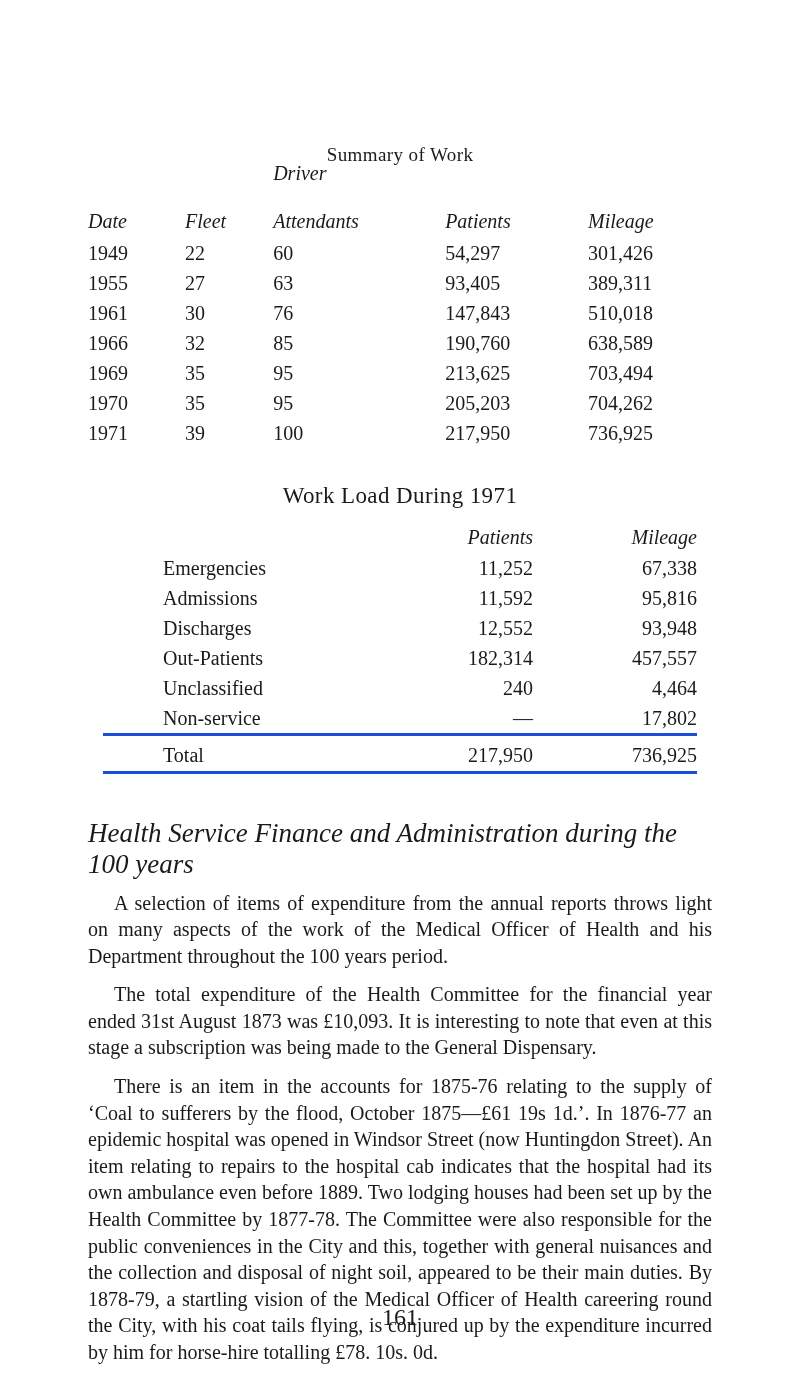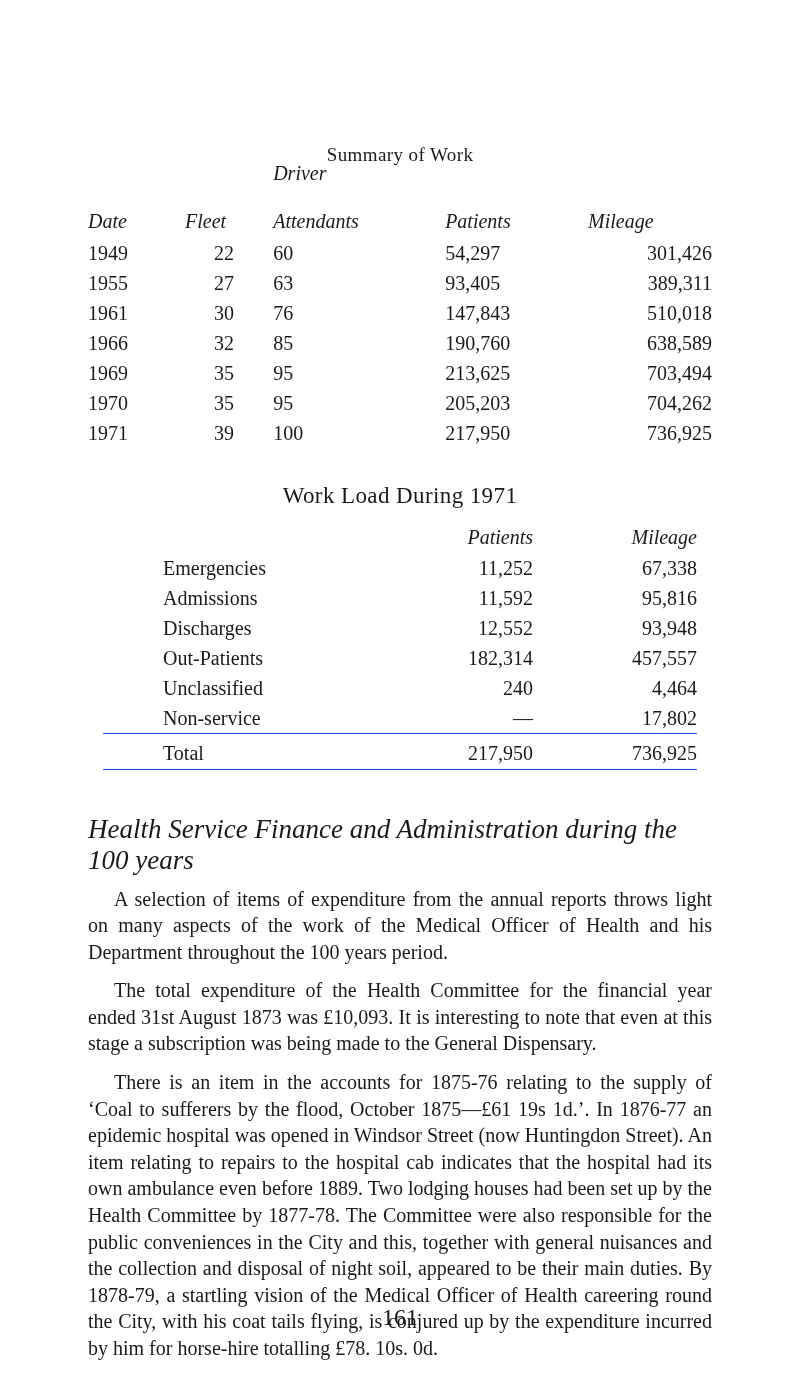--- a/index.html
+++ b/index.html
@@ -49,24 +49,24 @@
     font-weight: normal;
     padding: 3.5px 0;
     white-space: nowrap;
   }
   table.summary th {
     font-style: italic;
     text-align: left;
     padding-bottom: 6px;
   }
   .col-date   { width: 92px; text-align: left; padding-right: 10px !important; }
-  .col-fleet  { width: 82px; text-align: center; padding-right: 10px !important; }
+  .col-fleet  { width: 82px; text-align: left; padding-right: 10px !important; }
   .col-att    { width: 170px; text-align: left; padding-right: 10px !important; }
   .col-pat    { width: 140px; text-align: left; padding-right: 10px !important; }
-  .col-mil    { width: 130px; text-align: right; }
+  .col-mil    { width: 130px; text-align: left; }
 
   .attendants-head {
     position: relative;
     text-align: left;
   }
   .driver-line {
     position: absolute;
     top: -22px;
     left: 0;
     width: 170px;
@@ -103,21 +103,21 @@
     padding-bottom: 4px;
   }
   .wl-label { width: 230px; text-align: left; padding-left: 60px !important; }
   .wl-pat   { width: 140px; text-align: right; padding-right: 34px !important; }
   .wl-mil   { width: 130px; text-align: right; }
 
   tr.total-row td {
     padding-top: 8px;
   }
   tr.rule-below td {
-    border-bottom: 1px solid #1d4ed8;
+    border-bottom: 3px solid #1d4ed8;
   }
 
   
   .prose-heading {
     font-style: italic;
     font-size: 27px;
     margin: 44px 0 10px 0;
     text-align: left;
   }
   p.para {

